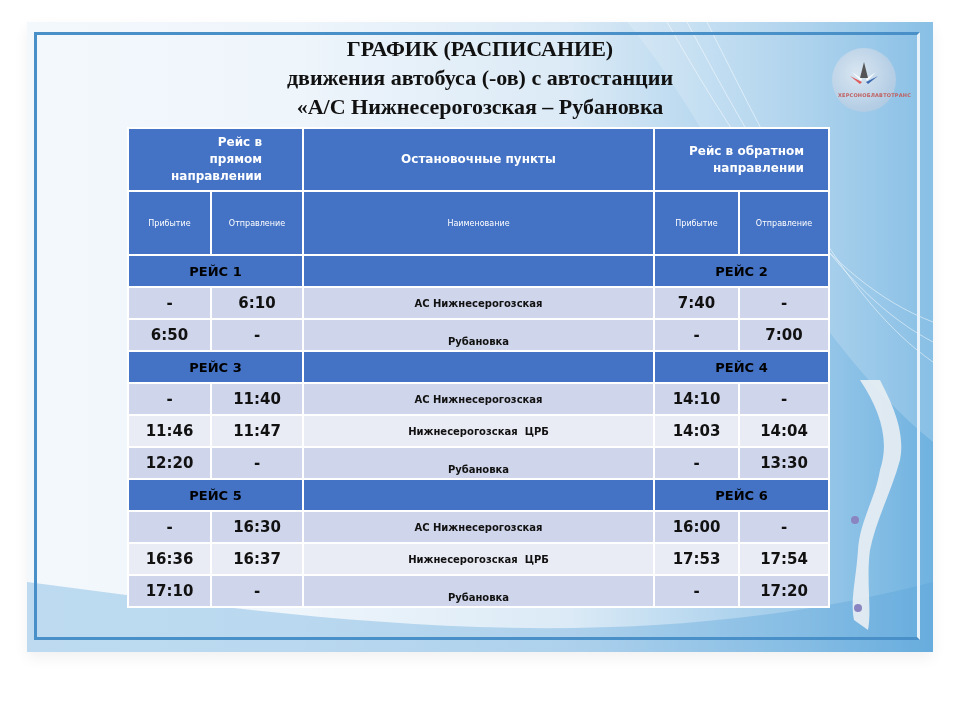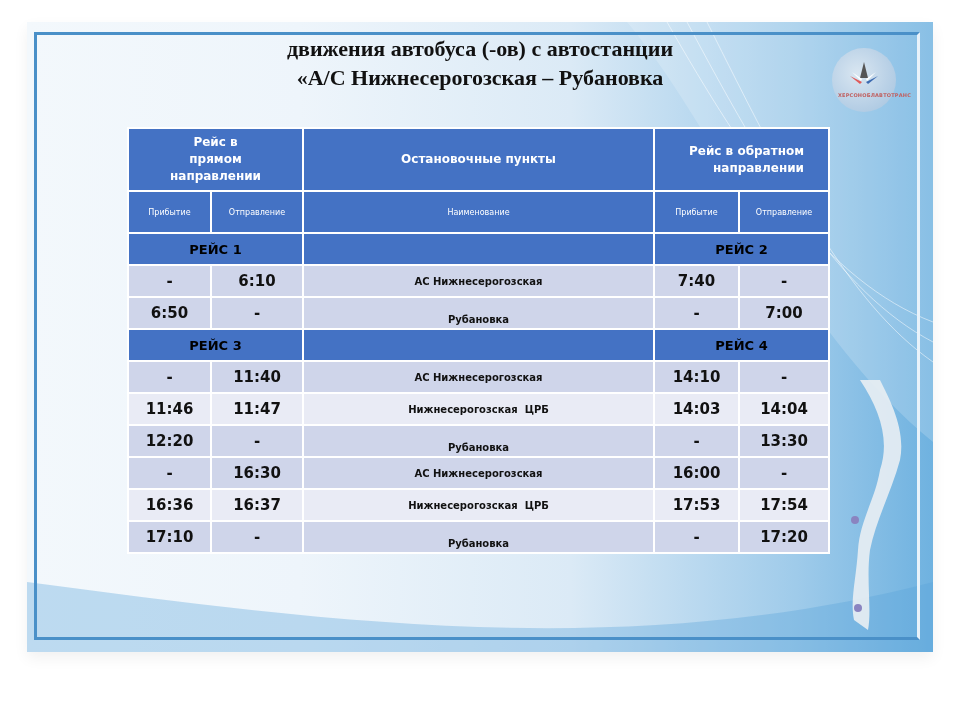--- a/index.html
+++ b/index.html
@@ -41,21 +41,21 @@
     }
     table.sched {
       position: absolute; left: 127px; top: 127px; border-collapse: collapse;
       font-family: "DejaVu Sans", sans-serif;
     }
     table.sched td {
       border: 2px solid #ffffff; padding: 0; text-align: center; vertical-align: middle;
       box-sizing: border-box;
     }
     .h1 td { height: 63px; background: #4472c4; color: #fff; font-size: 12px; font-weight: bold; line-height: 17px; }
-    .h2 td { height: 42px; background: #4472c4; color: #fff; font-size: 8px; }
+    .h2 td { height: 64px; background: #4472c4; color: #fff; font-size: 8px; }
     .trip td { height: 32px; background: #4472c4; color: #000000; font-size: 13px; font-weight: bold; }
     .row td { height: 32px; color: #111; font-size: 15px; font-weight: bold; }
     .row.odd td { background: #cfd5ea; }
     .row.even td { background: #e9ebf5; }
     .row td.stop { font-size: 10px; }
     .row td.stop.low { padding-top: 12px; }
     .c1 { width: 83px; } .c2 { width: 92px; } .c3 { width: 351px; } .c4 { width: 85px; } .c5 { width: 90px; }
   </style>
 </head>
 <body>
@@ -85,28 +85,29 @@
     <path d="M14 2 L18 18 L10 18 Z" fill="#555"></path>
     <path d="M0 16 L12 22 L10 24 Z" fill="#e05a5a"></path>
     <path d="M28 16 L16 22 L18 24 Z" fill="#3c6ab0"></path>
     <path d="M2 12 L12 19 L11 21 Z" fill="#ffffff"></path>
     <path d="M26 12 L16 19 L17 21 Z" fill="#ffffff"></path>
   </svg>
   <div class="logo-text">ХЕРСОНОБЛАВТОТРАНС</div>
 </div>
 
 <div class="title">
+  <div>ГРАФИК (РАСПИСАНИЕ)</div>
   <div>движения автобуса (-ов) с автостанции</div>
   <div>«А/С Нижнесерогозская – Рубановка</div>
 </div>
 
 <table class="sched">
   <tbody>
       <tr class="h1">
-    <td colspan="2" style="padding:0 40px;">Рейс в прямом направлении</td>
+    <td colspan="2" style="padding:0 40px;text-align:right;">Рейс в прямом направлении</td>
     <td class="c3">Остановочные пункты</td>
     <td colspan="2" style="padding:0 24px;text-align:right;">Рейс в обратном направлении</td>
   </tr>
   <tr class="h2">
     <td class="c1">Прибытие</td>
     <td class="c2">Отправление</td>
     <td class="c3">Наименование</td>
     <td class="c4">Прибытие</td>
     <td class="c5">Отправление</td>
   </tr>
@@ -151,20 +152,25 @@
     <td>14:04</td>
   </tr>
   <tr class="row odd">
     <td>12:20</td>
     <td>-</td>
     <td class="stop low">Рубановка</td>
     <td>-</td>
     <td>13:30</td>
   </tr>
 
+  <tr class="trip">
+    <td colspan="2">РЕЙС 5</td>
+    <td></td>
+    <td colspan="2">РЕЙС 6</td>
+  </tr>
   <tr class="row odd">
     <td>-</td>
     <td>16:30</td>
     <td class="stop">АС Нижнесерогозская</td>
     <td>16:00</td>
     <td>-</td>
   </tr>
   <tr class="row even">
     <td>16:36</td>
     <td>16:37</td>

